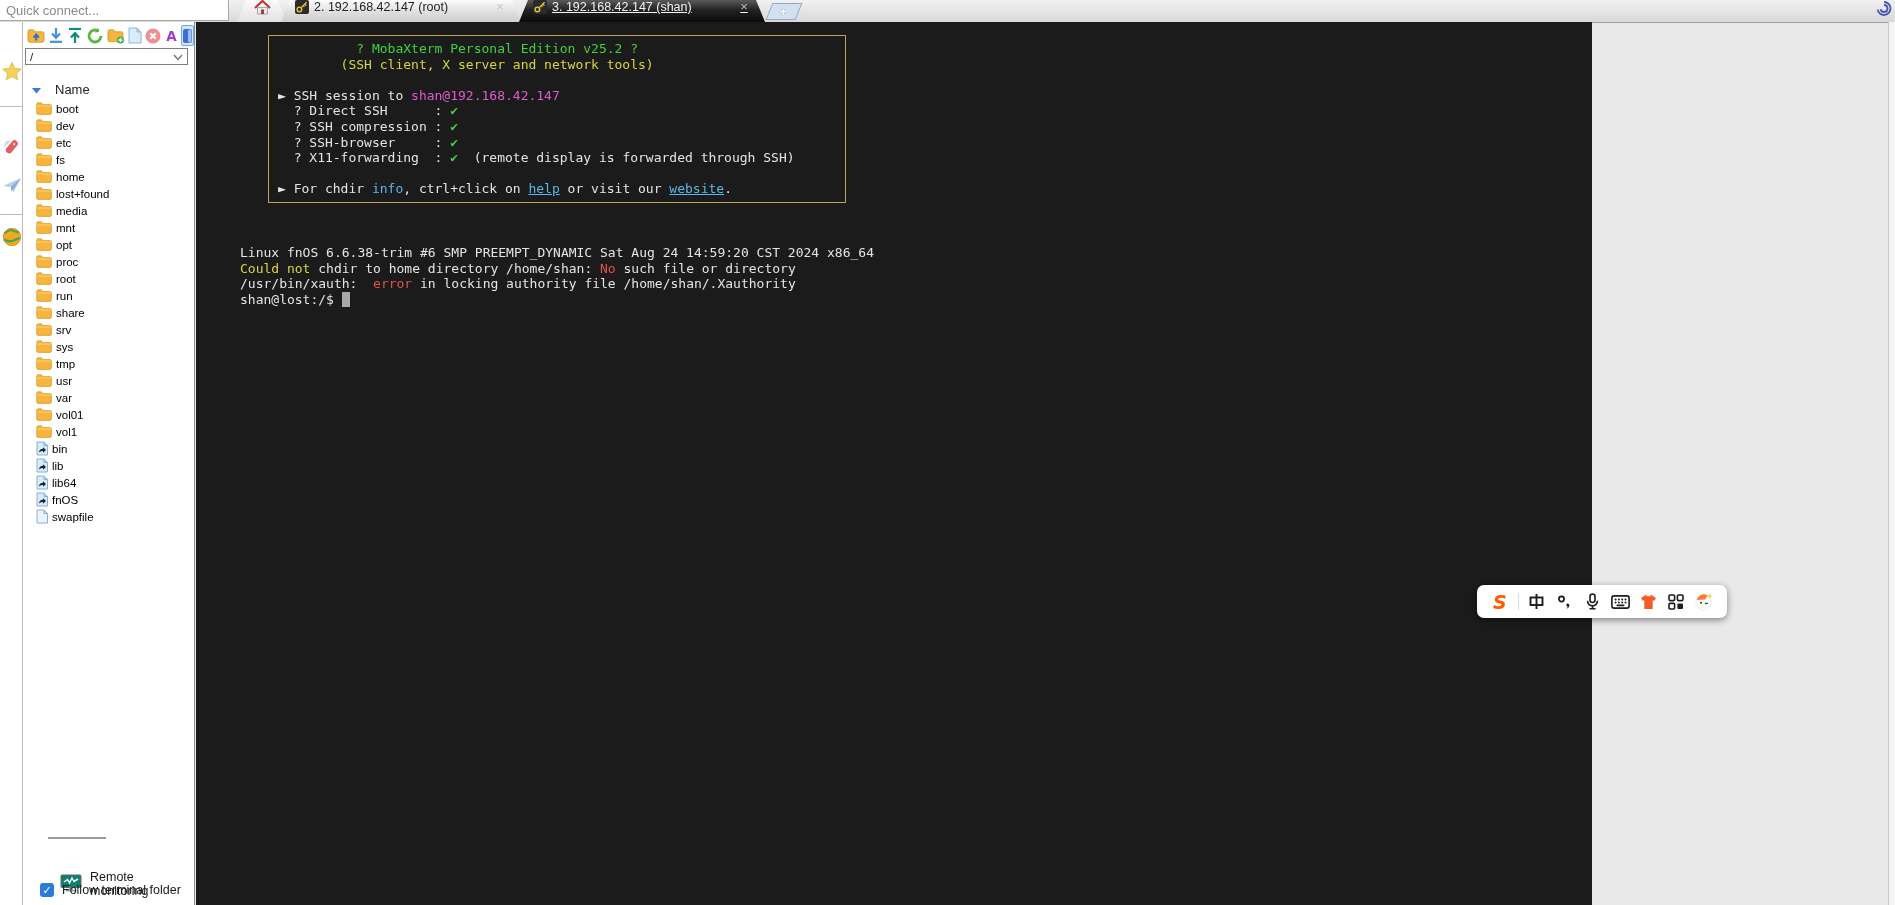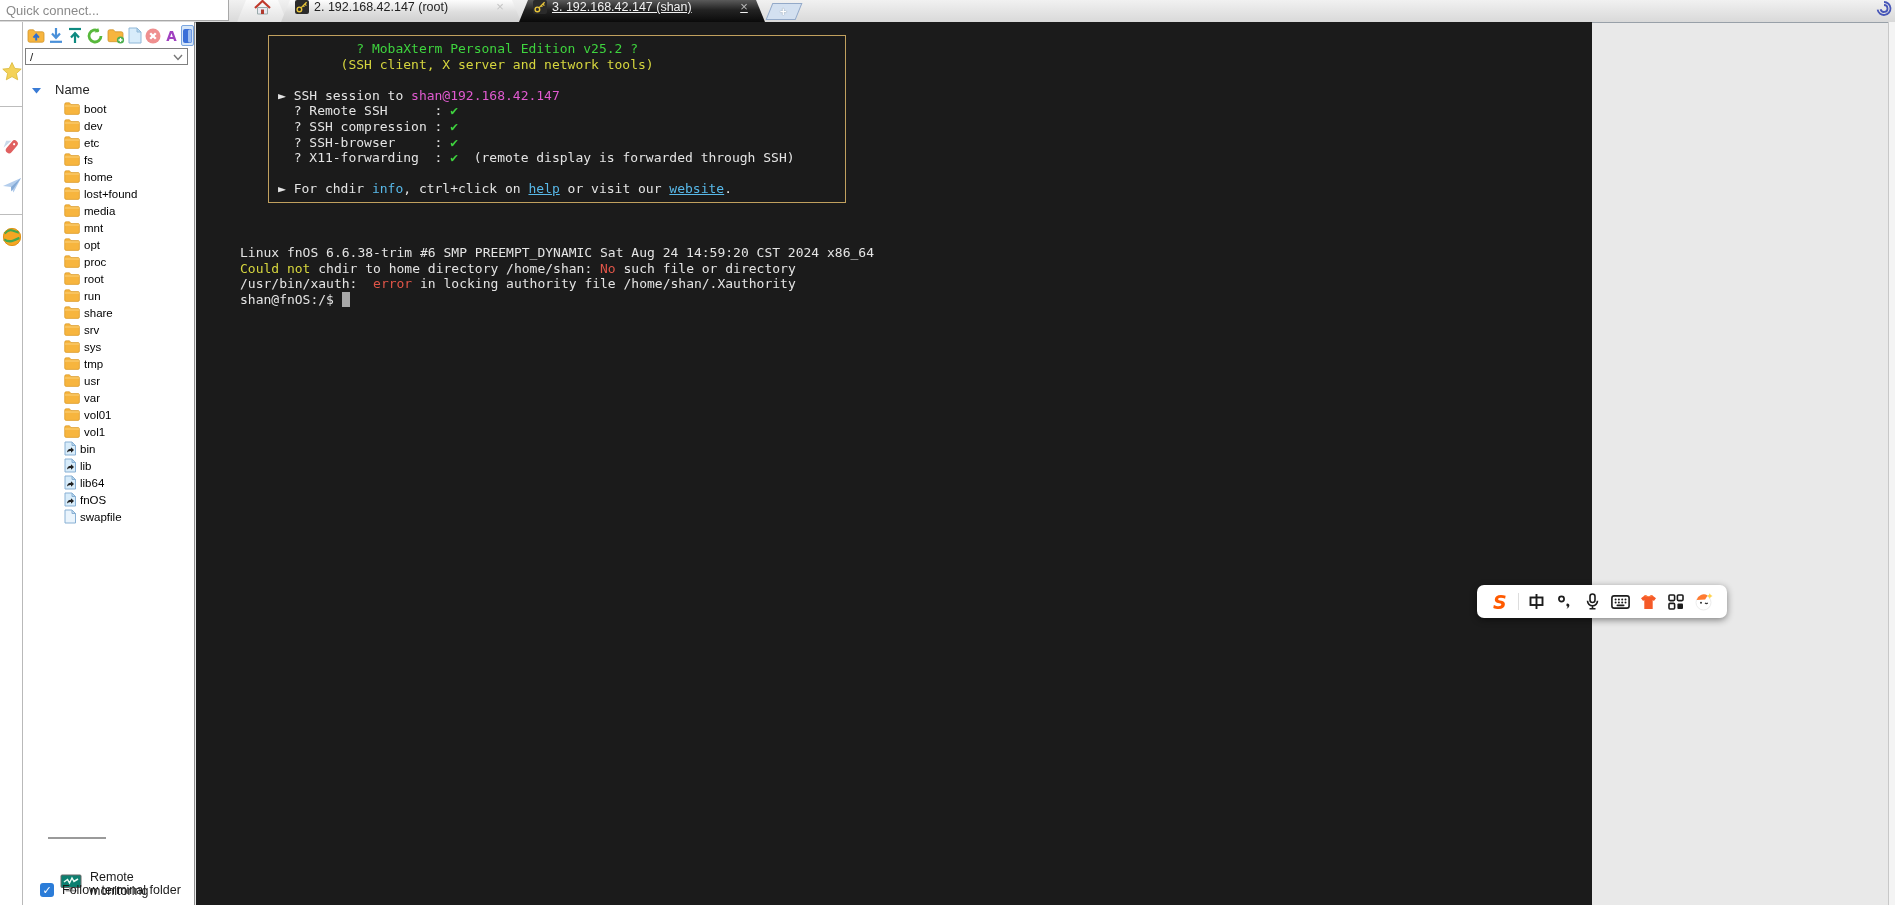--- a/index.html
+++ b/index.html
@@ -38,21 +38,21 @@
   .navsep{position:absolute;left:0;width:22px;border-top:1px solid #bdbdbd;}
   .sftp{position:absolute;left:24px;top:0;right:0;bottom:0;}
   .sftp-toolbar{position:absolute;left:2px;top:3px;right:2px;height:21px;display:flex;align-items:center;gap:1px;}
   .tbico{width:18px;height:19px;display:flex;align-items:center;justify-content:center;border:1px solid transparent;border-radius:2px;}
   .tbico.sel{background:#d6e6f8;border-color:#7aa6e0;}
   .pathsel{position:absolute;left:1px;top:26px;width:163px;height:17px;border:1px solid #7f7f7f;
            background:#fff;display:flex;align-items:center;font-size:11.5px;color:#111;padding:0 4px;box-sizing:border-box;}
   .pathsel .pv{flex:1;}
   .treehead{position:absolute;left:8px;top:60px;display:flex;align-items:center;gap:14px;font-size:13px;color:#222;}
   .tree{position:absolute;left:0;top:78px;right:0;}
-  .trow{height:17px;display:flex;align-items:center;gap:4px;padding-left:40px;font-size:11.5px;color:#000;white-space:nowrap;}
+  .trow{height:17px;display:flex;align-items:center;gap:4px;padding-left:12px;font-size:11.5px;color:#000;white-space:nowrap;}
   .trow svg{flex:0 0 auto;}
   .bottomdiv{position:absolute;left:24px;top:815px;width:58px;border-top:2px solid #9a9a9a;}
   .sb-row{position:absolute;left:24px;display:flex;align-items:center;gap:8px;font-size:12.5px;color:#1a1a1a;}
   .rm-row{top:848px;left:36px;}
   .ft-row{top:861px;left:16px;}
   .chk{width:14px;height:14px;background:#2b7cd8;border-radius:3px;color:#fff;font-size:11px;
        display:flex;align-items:center;justify-content:center;line-height:14px;}
 
   
   .terminal{position:absolute;left:196px;top:22px;width:1396px;bottom:0;background:#1b1b1b;
@@ -468,32 +468,32 @@
     </div>
   </div>
 </div>
 
 <div class="terminal">
   <div class="banner" id="bannerBox">
       <div class="tline"><span class="c-green">          ? MobaXterm Personal Edition v25.2 ?</span></div>
       <div class="tline"><span class="c-yellow">        (SSH client, X server and network tools)</span></div>
       <div class="tline">&nbsp;<span class="c-default"></span></div>
       <div class="tline"><span class="c-default">► SSH session to </span><span class="c-magenta">shan@192.168.42.147</span></div>
-      <div class="tline"><span class="c-default">  ? Remote SSH      : </span><span class="c-green">✔</span></div>
+      <div class="tline"><span class="c-default">  ? Direct SSH      : </span><span class="c-green">✔</span></div>
       <div class="tline"><span class="c-default">  ? SSH compression : </span><span class="c-green">✔</span></div>
       <div class="tline"><span class="c-default">  ? SSH-browser     : </span><span class="c-green">✔</span></div>
       <div class="tline"><span class="c-default">  ? X11-forwarding  : </span><span class="c-green">✔</span><span class="c-default">  (remote display is forwarded through SSH)</span></div>
       <div class="tline">&nbsp;<span class="c-default"></span></div>
       <div class="tline"><span class="c-default">► For chdir </span><span class="c-cyan">info</span><span class="c-default">, ctrl+click on </span><span class="c-link">help</span><span class="c-default"> or visit our </span><span class="c-link">website</span><span class="c-default">.</span></div>
     </div>
   <div class="termout" id="termOut">
       <div class="tline"><span class="c-default">Linux fnOS 6.6.38-trim #6 SMP PREEMPT_DYNAMIC Sat Aug 24 14:59:20 CST 2024 x86_64</span></div>
       <div class="tline"><span class="c-yellow">Could not</span><span class="c-default"> chdir to home directory /home/shan: </span><span class="c-red">No</span><span class="c-default"> such file or directory</span></div>
       <div class="tline"><span class="c-default">/usr/bin/xauth:  </span><span class="c-red">error</span><span class="c-default"> in locking authority file /home/shan/.Xauthority</span></div>
-      <div class="tline"><span class="c-default">shan@fnOS:/$ </span><span class="c-cursor"> </span></div>
+      <div class="tline"><span class="c-default">shan@lost:/$ </span><span class="c-cursor"> </span></div>
     </div>
 </div>
 <div class="scrollstrip"></div>
 
 <div class="ime" id="imeBar">
     <span class="imeico">
       <span class="sogos">S</span>
     </span>
     <span class="imesep"></span>
     <span class="imeico">

